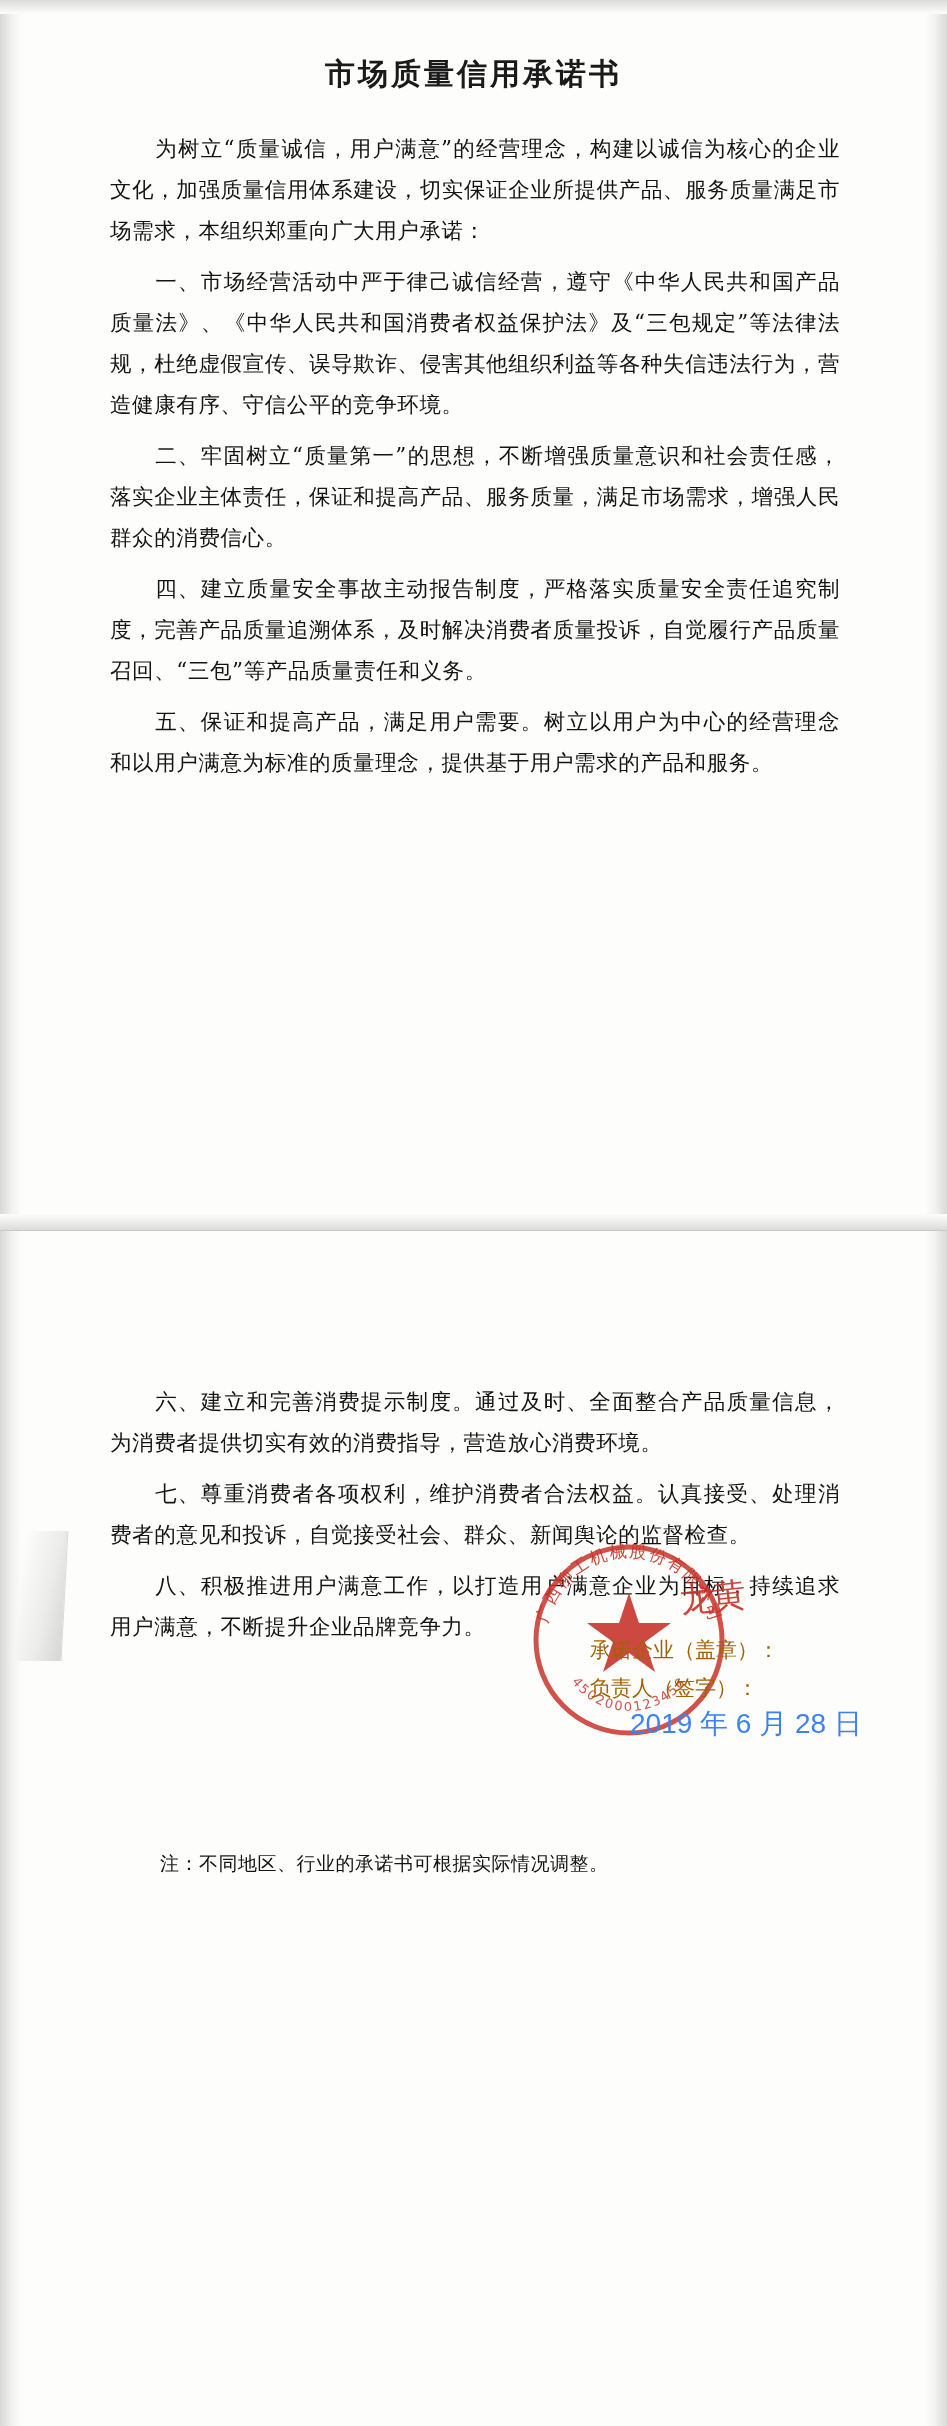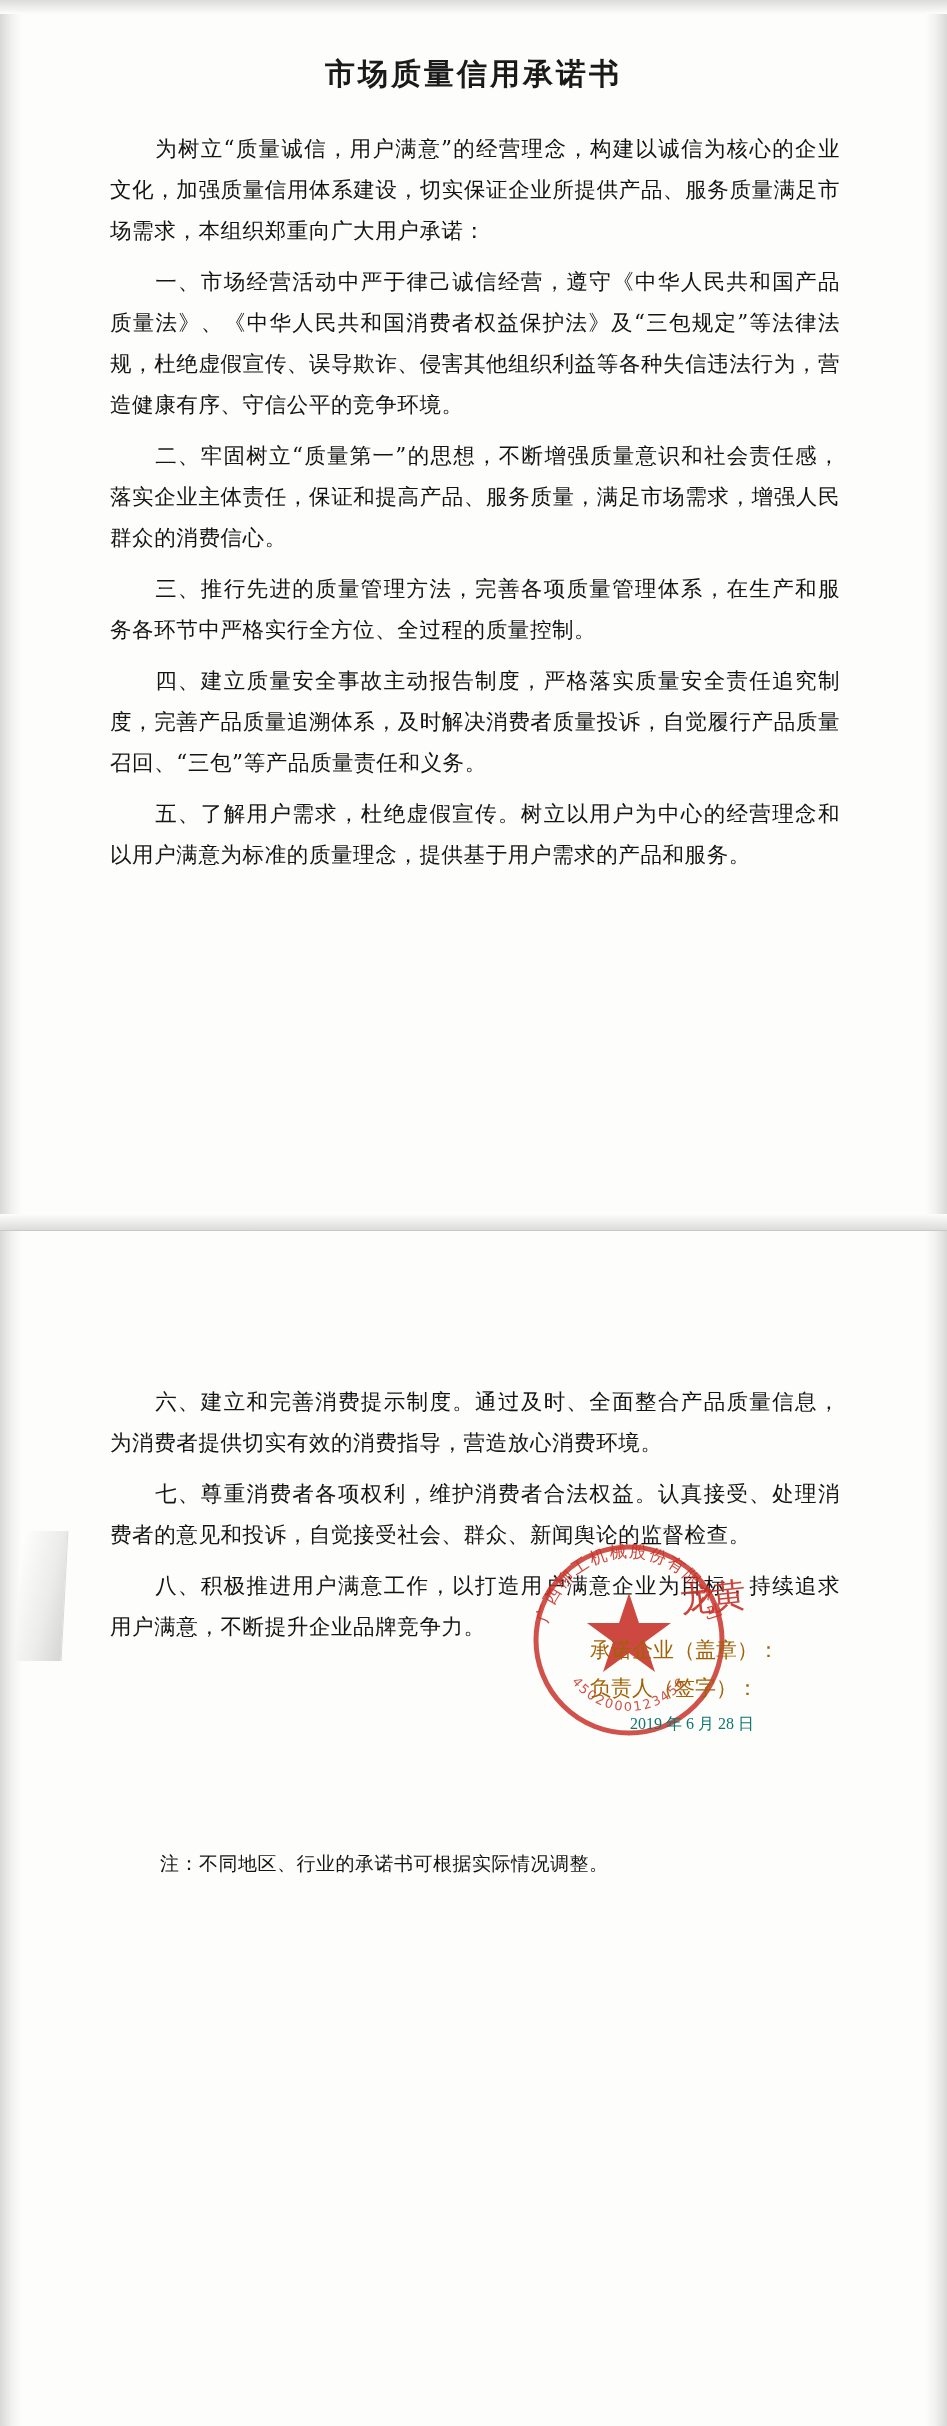--- a/index.html
+++ b/index.html
@@ -65,26 +65,26 @@
   }
   .sign-row {
     font-size: 21px;
     line-height: 38px;
     color: #a16207;
     padding-left: 480px;
     white-space: nowrap;
     font-family: "DejaVu Serif", "Liberation Serif", serif;
   }
   .date-row {
-    font-size: 16px;
+    font-size: 28px;
     line-height: 34px;
-    color: #0f766e;
+    color: #3b82f6;
     padding-left: 520px;
     white-space: nowrap;
-    font-family: Liberation Serif, serif;
+    font-family: Liberation Sans, sans-serif;
   }
   .note {
     position: absolute;
     left: 160px;
     top: 620px;
     font-size: 19px;
     color: #141414;
     letter-spacing: 0.5px;
     font-family: "DejaVu Serif", "Liberation Serif", serif;
   }
@@ -159,23 +159,22 @@
   <div class="edge-shadow-right"></div>
   <div class="edge-top"></div>
   <div class="edge-bottom"></div>
 
   <h1 class="doc-title">市场质量信用承诺书</h1>
 
   <div class="body-block p1-body">
     <p class="para">为树立“质量诚信，用户满意”的经营理念，构建以诚信为核心的企业文化，加强质量信用体系建设，切实保证企业所提供产品、服务质量满足市场需求，本组织郑重向广大用户承诺：</p>
     <p class="para">一、市场经营活动中严于律己诚信经营，遵守《中华人民共和国产品质量法》、《中华人民共和国消费者权益保护法》及“三包规定”等法律法规，杜绝虚假宣传、误导欺诈、侵害其他组织利益等各种失信违法行为，营造健康有序、守信公平的竞争环境。</p>
     <p class="para">二、牢固树立“质量第一”的思想，不断增强质量意识和社会责任感，落实企业主体责任，保证和提高产品、服务质量，满足市场需求，增强人民群众的消费信心。</p>
-    <p class="para">三、推行先进的质量管理方法，完善各项质量管理体系，在生产和服务各环节中严格实行全方位、全过程的质量控制。</p>
     <p class="para">四、建立质量安全事故主动报告制度，严格落实质量安全责任追究制度，完善产品质量追溯体系，及时解决消费者质量投诉，自觉履行产品质量召回、“三包”等产品质量责任和义务。</p>
-    <p class="para">五、了解用户需求，杜绝虚假宣传。树立以用户为中心的经营理念和以用户满意为标准的质量理念，提供基于用户需求的产品和服务。</p>
+    <p class="para">五、保证和提高产品，满足用户需要。树立以用户为中心的经营理念和以用户满意为标准的质量理念，提供基于用户需求的产品和服务。</p>
   </div>
 </div>
 
 <div class="gap"></div>
 
 <div class="page page-two">
   <div class="edge-shadow-left"></div>
   <div class="edge-shadow-right"></div>
   <div class="edge-bottom"></div>
   <div class="corner-fold"></div>

